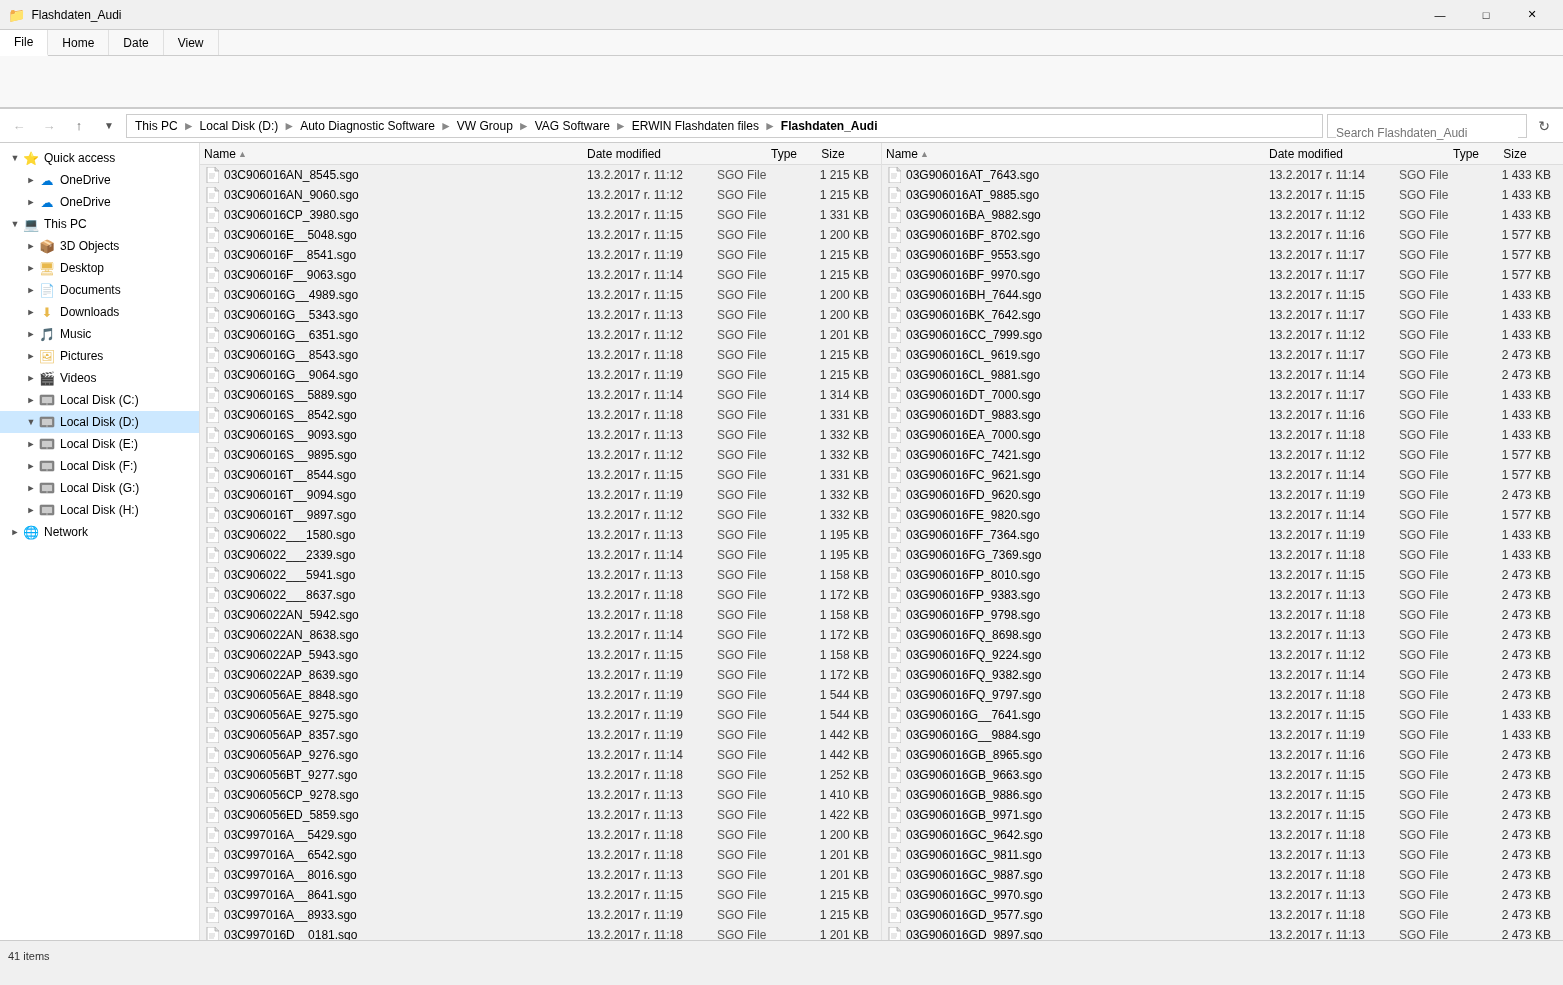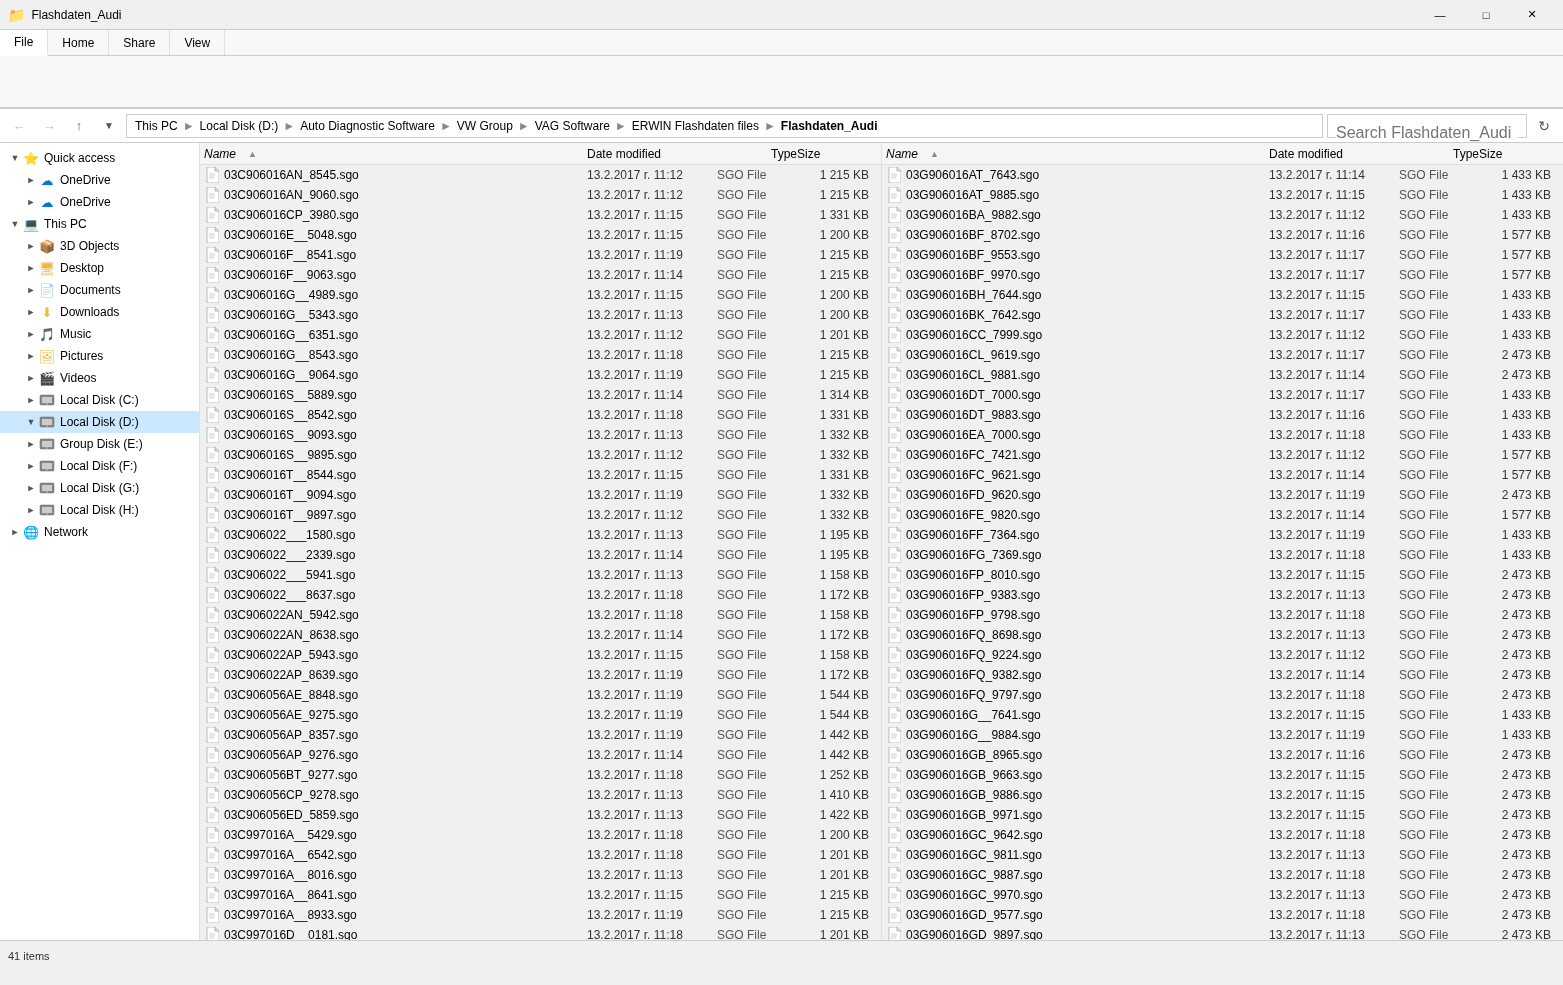--- a/index.html
+++ b/index.html
@@ -17,45 +17,45 @@
     .ribbon-tab.active { background: white; border-bottom: 2px solid white; margin-bottom: -1px; }
     .ribbon-commands { height: 52px; display: flex; align-items: center; padding: 0 8px; background: white; gap: 8px; }
 
     
     .address-bar { background: white; border-bottom: 1px solid #ccc; height: 34px; display: flex; align-items: center; padding: 0 6px; gap: 4px; }
     .nav-btn { width: 26px; height: 26px; display: flex; align-items: center; justify-content: center; cursor: pointer; border: 1px solid transparent; border-radius: 2px; font-size: 13px; color: #555; }
     .nav-btn.disabled { color: #bbb; cursor: default; }
     .breadcrumb-bar { flex: 1; height: 24px; border: 1px solid #ccc; display: flex; align-items: center; padding: 0 8px; background: white; font-size: 12px; gap: 2px; cursor: pointer; }
     .breadcrumb-sep { color: #888; margin: 0 3px; }
     .search-box { width: 200px; height: 24px; border: 1px solid #ccc; padding: 0 8px; font-size: 12px; display: flex; align-items: center; background: white; }
-    .search-box input { border: none; outline: none; width: 100%; font-size: 16px; margin-top: 15px; }
+    .search-box input { border: none; outline: none; width: 100%; font-size: 12px; margin-top: 15px; }
     .refresh-btn { width: 26px; height: 26px; display: flex; align-items: center; justify-content: center; cursor: pointer; font-size: 14px; color: #555; }
 
     
     .main { display: flex; height: calc(985px - 30px - 26px - 52px - 34px - 24px - 22px); }
 
     
     .sidebar { width: 200px; background: white; border-right: 1px solid #e0e0e0; overflow-y: auto; padding: 4px 0; flex-shrink: 0; }
     .sidebar-item { display: flex; align-items: center; height: 22px; padding-left: 8px; cursor: pointer; white-space: nowrap; }
     .sidebar-item.selected { background: #cce8ff; }
     .sidebar-item .expand-icon { width: 14px; display: inline-flex; align-items: center; justify-content: center; font-size: 9px; color: #555; }
     .sidebar-item .item-icon { width: 18px; height: 16px; margin-right: 4px; display: inline-flex; align-items: center; justify-content: center; font-size: 13px; }
     .sidebar-item .item-label { font-size: 12px; }
 
     
     .file-area { flex: 1; display: flex; overflow: hidden; }
     .file-pane { flex: 1; overflow-y: auto; border-right: 1px solid #e0e0e0; }
     .file-pane:last-child { border-right: none; }
 
     
     .file-list-header { display: flex; align-items: center; height: 22px; background: #f5f5f5; border-bottom: 1px solid #ddd; position: sticky; top: 0; z-index: 1; font-size: 12px; padding: 0 4px; }
-    .file-col-name { flex: 1; min-width: 0; display: flex; align-items: center; gap: 12px; cursor: pointer; font-style: italic; }
+    .file-col-name { flex: 1; min-width: 0; display: flex; align-items: center; gap: 2px; cursor: pointer; }
     .file-col-date { width: 130px; flex-shrink: 0; cursor: pointer; display: flex; align-items: center; gap: 4px; text-align: right; }
     .file-col-type { width: 80px; flex-shrink: 0; cursor: pointer; text-align: right; }
-    .file-col-size { width: 80px; flex-shrink: 0; text-align: left; cursor: pointer; padding-right: 8px; }
+    .file-col-size { width: 80px; flex-shrink: 0; text-align: center; cursor: pointer; padding-right: 8px; }
 
     
     .file-row { display: flex; align-items: center; height: 20px; padding: 0 4px; font-size: 12px; cursor: default; }
     .file-row .file-icon { width: 16px; height: 16px; margin-right: 4px; flex-shrink: 0; display: inline-flex; align-items: center; justify-content: center; }
     .file-row .fn { flex: 1; min-width: 0; overflow: hidden; text-overflow: ellipsis; white-space: nowrap; }
     .file-row .fd { width: 130px; flex-shrink: 0; color: #333; }
     .file-row .ft { width: 80px; flex-shrink: 0; color: #555; }
     .file-row .fs { width: 80px; flex-shrink: 0; text-align: right; padding-right: 8px; color: #333; }
 
     
@@ -78,21 +78,21 @@
     <div class="title-bar-btn">—</div>
     <div class="title-bar-btn">□</div>
     <div class="title-bar-btn close">✕</div>
   </div>
 </div>
 
 <div class="ribbon">
   <div class="ribbon-tabs">
     <div class="ribbon-tab active">File</div>
     <div class="ribbon-tab">Home</div>
-    <div class="ribbon-tab">Share</div>
+    <div class="ribbon-tab">Date</div>
     <div class="ribbon-tab">View</div>
   </div>
   <div class="ribbon-commands" style="height:52px; background:#f8f8f8; border-bottom:1px solid #ccc;">
     
   </div>
 </div>
 
 <div class="address-bar">
   <div class="nav-btn disabled">←</div>
   <div class="nav-btn disabled">→</div>
@@ -215,21 +215,21 @@
 
     <div class="sidebar-item" style="padding-left:24px;">
       <span class="expand-icon">►</span>
       <span class="item-icon">
         <svg width="16" height="14" viewBox="0 0 16 14">
             <rect x="1" y="2" width="14" height="10" rx="1" fill="#888" stroke="#666" stroke-width="0.5"></rect>
             <rect x="3" y="4" width="10" height="6" rx="0.5" fill="#ccc"></rect>
             <circle cx="8" cy="11" r="1" fill="#aaa"></circle>
           </svg>
       </span>
-      <span class="item-label">Group Disk (E:)</span>
+      <span class="item-label">Local Disk (E:)</span>
     </div>
 
     <div class="sidebar-item" style="padding-left:24px;">
       <span class="expand-icon">►</span>
       <span class="item-icon">
         <svg width="16" height="14" viewBox="0 0 16 14">
             <rect x="1" y="2" width="14" height="10" rx="1" fill="#888" stroke="#666" stroke-width="0.5"></rect>
             <rect x="3" y="4" width="10" height="6" rx="0.5" fill="#ccc"></rect>
             <circle cx="8" cy="11" r="1" fill="#aaa"></circle>
           </svg>

